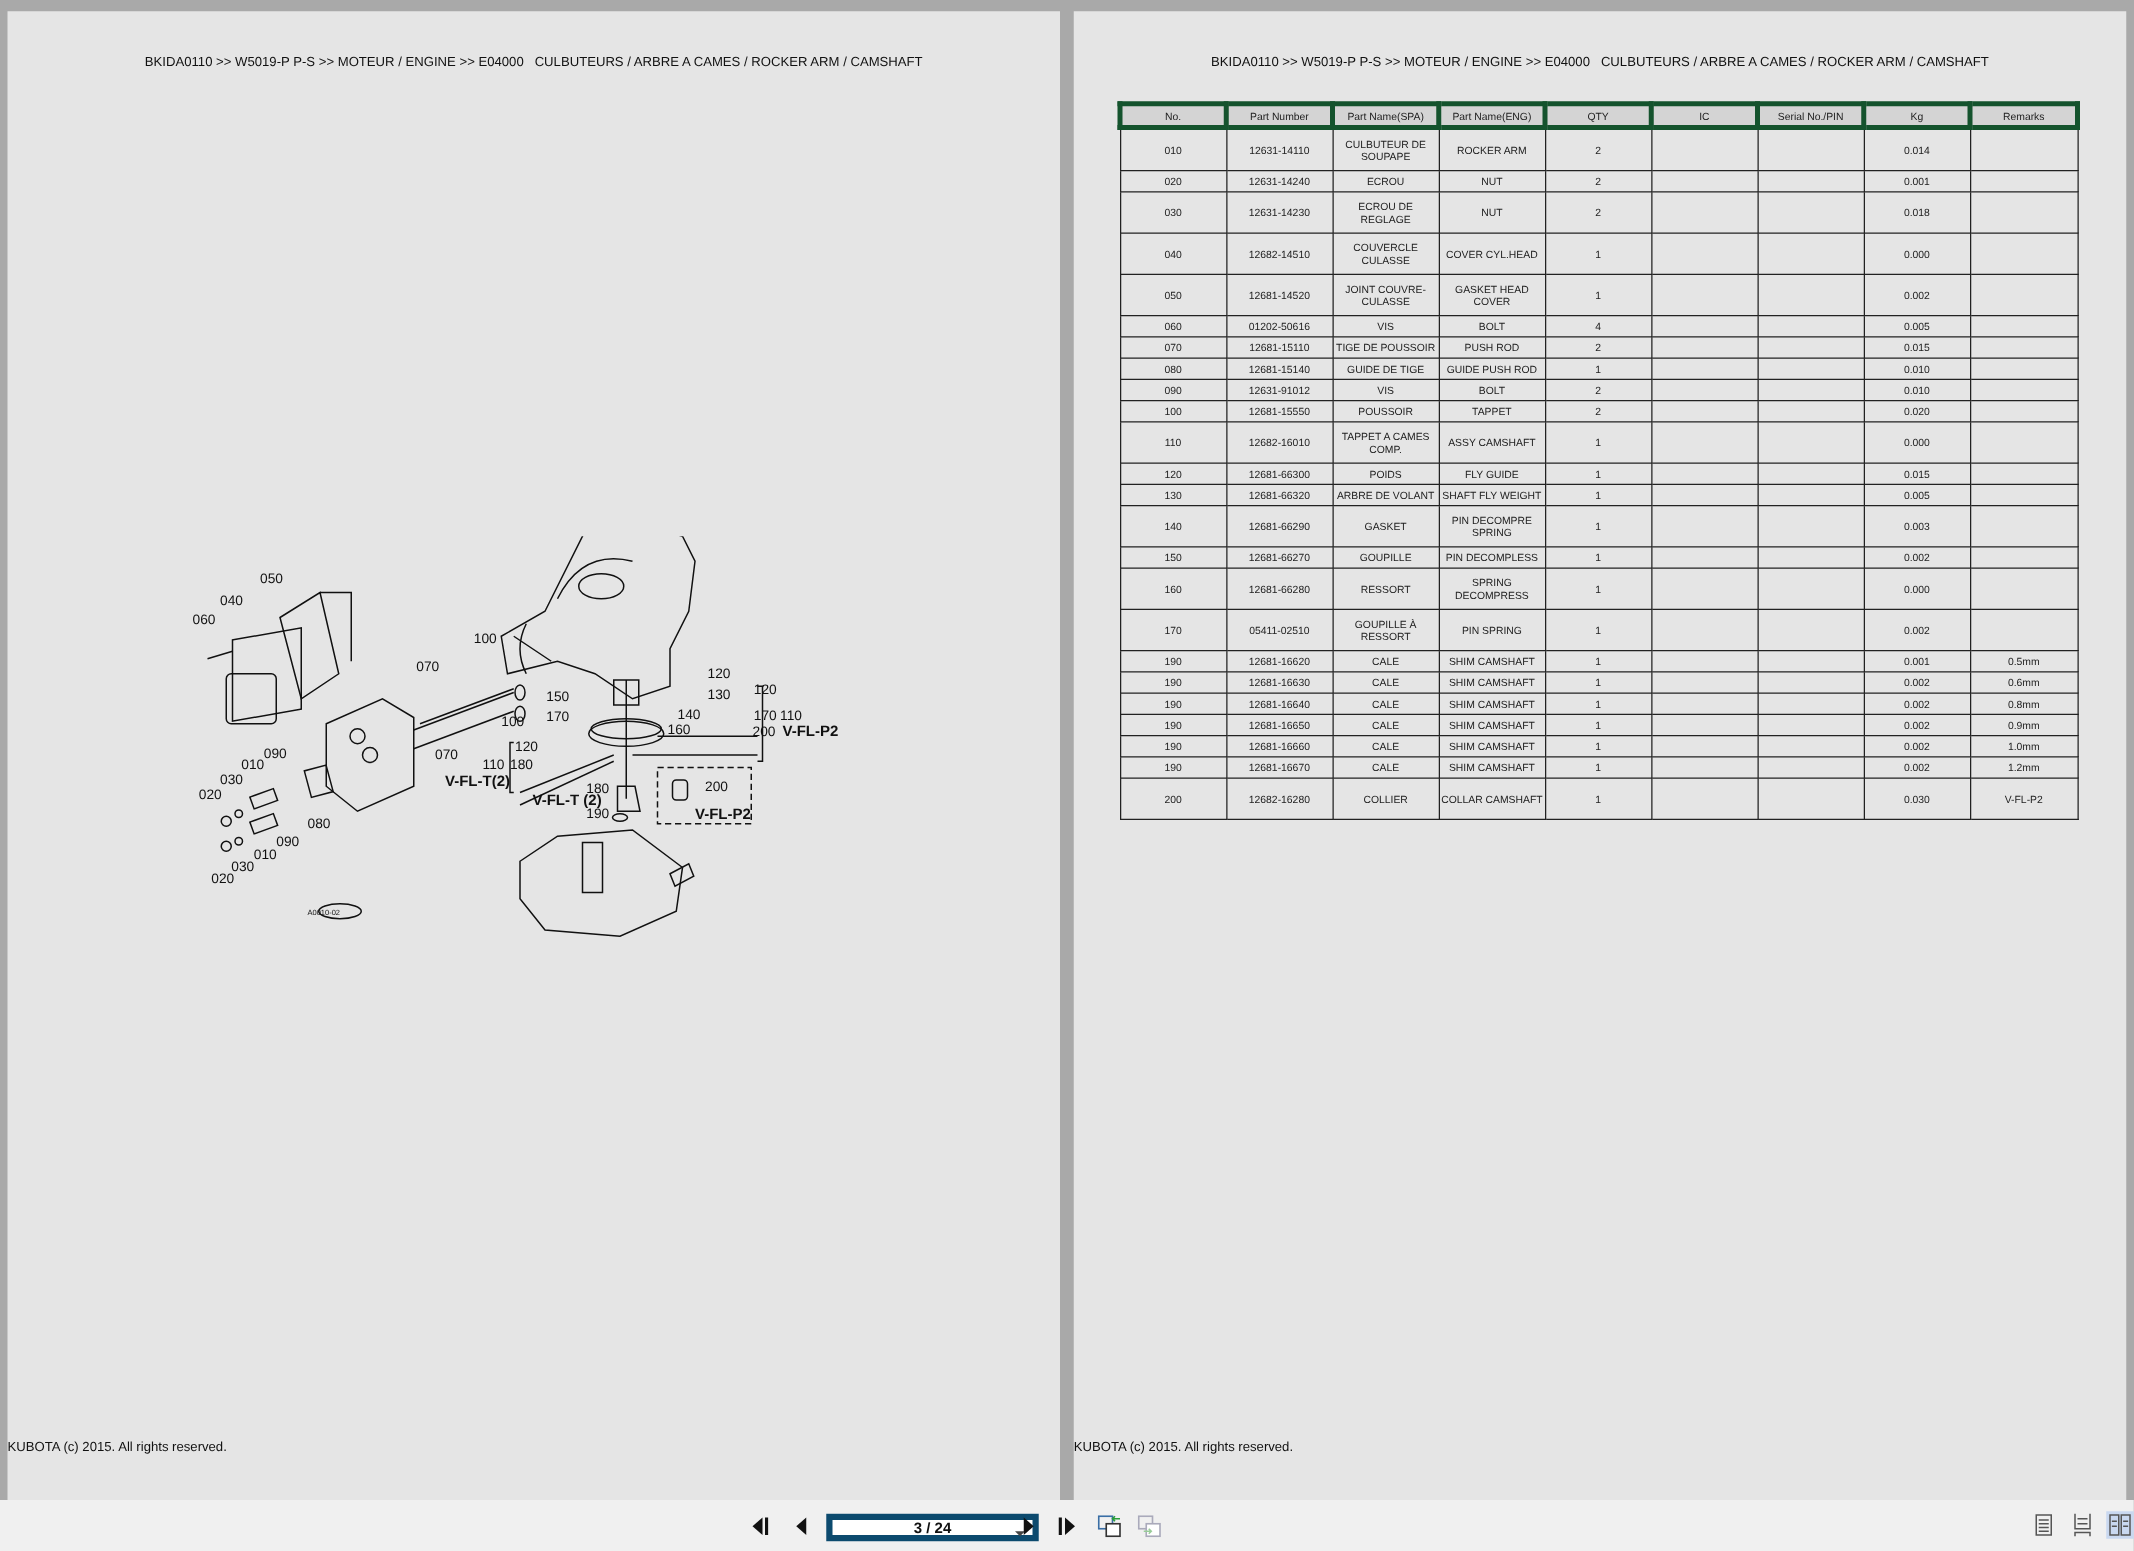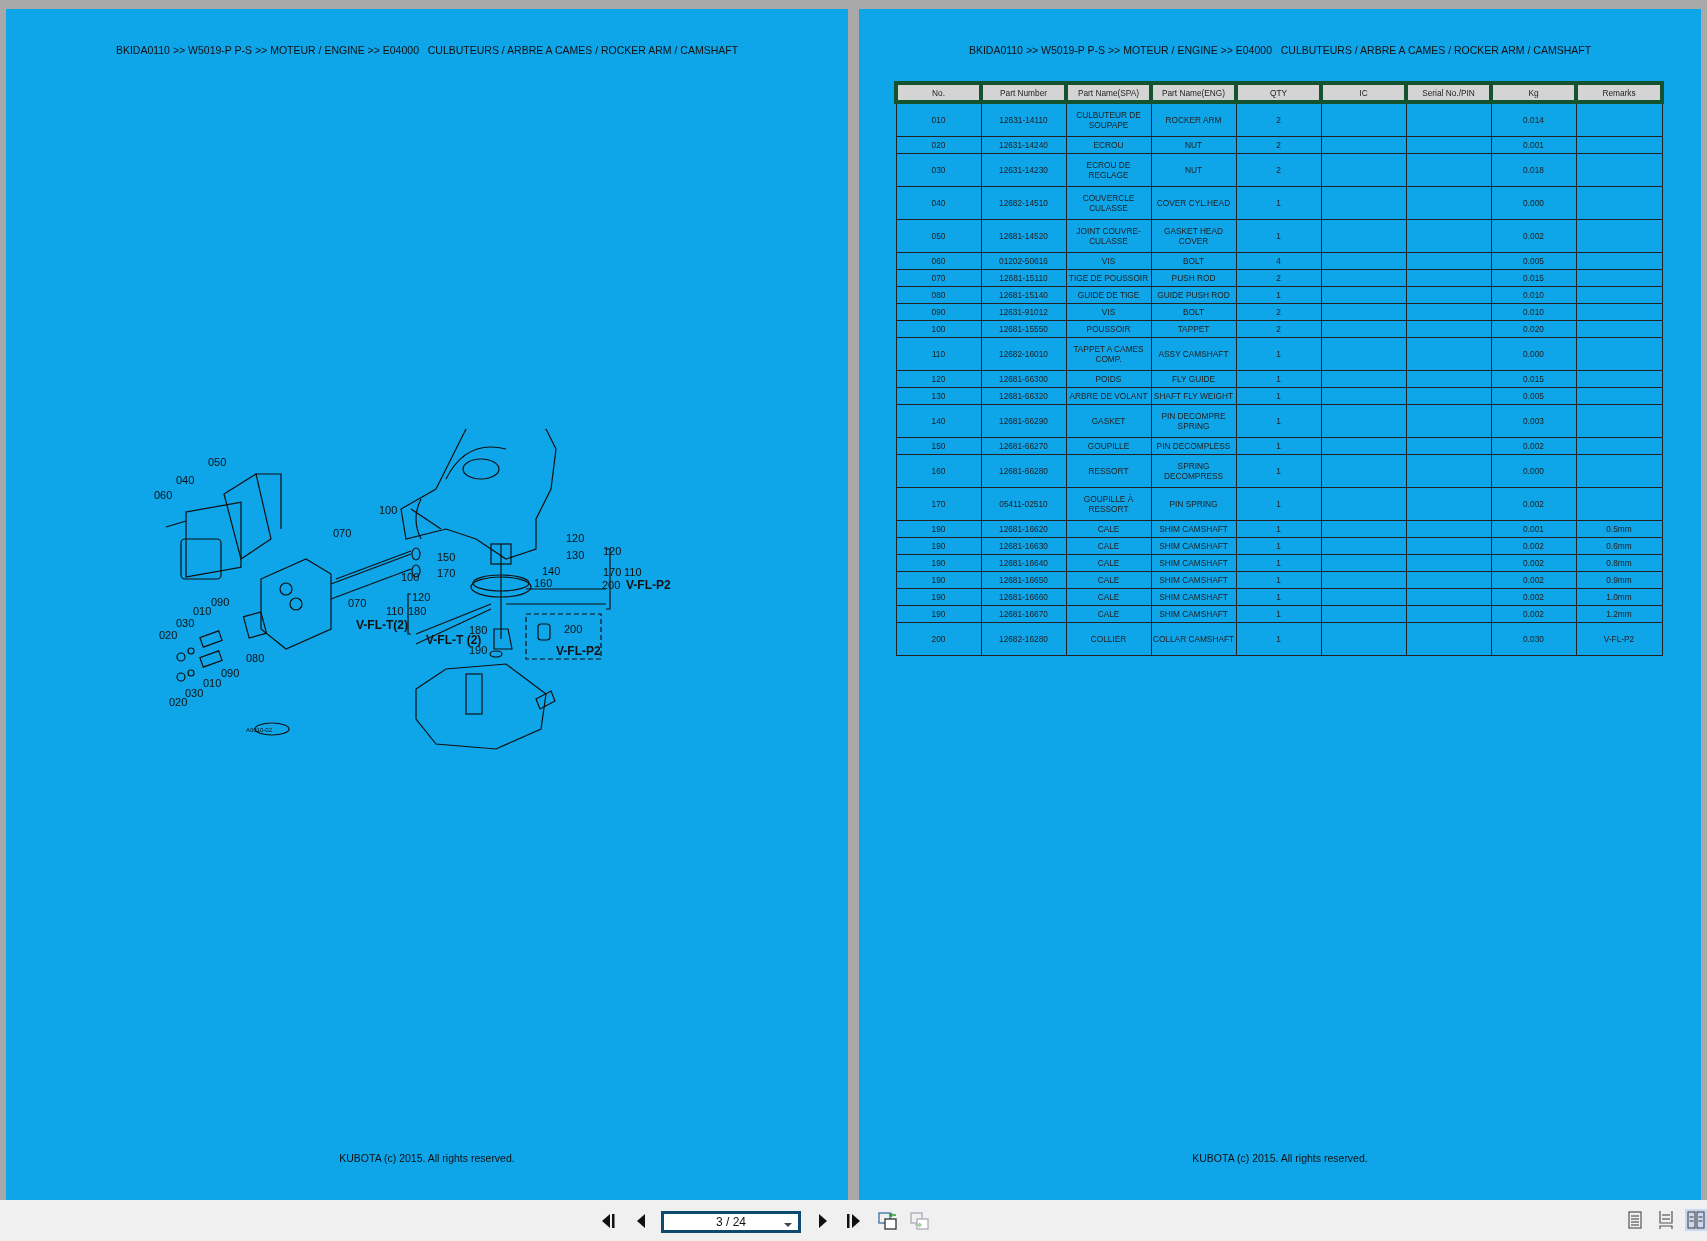--- a/index.html
+++ b/index.html
@@ -1,31 +1,31 @@
 <!DOCTYPE html>
 <html><head>
 <meta charset="utf-8">
 <style>
   html,body{margin:0;padding:0;}
   body{width:1707px;height:1241px;background:#a9a9a9;position:relative;overflow:hidden;font-family:"Liberation Sans",sans-serif;color:#111;}
-  .page{position:absolute;top:9px;background:#0ea5e9;height:1191px;}
+  .page{position:absolute;top:9px;background:#e5e5e5;height:1191px;}
   #page-left{left:6px;width:842px;}
   #page-right{left:859px;width:842px;}
   .header{position:absolute;top:35px;left:0;width:100%;text-align:center;font-size:10.5px;color:#111;white-space:pre;}
-  .footer{position:absolute;top:1143px;left:0;width:100%;text-align:center;font-size:10.5px;color:#111;}
+  .footer{position:absolute;top:1143px;left:0;width:100%;font-size:10.5px;color:#111;}
   .diagram{position:absolute;left:140px;top:420px;width:600px;height:400px;}
   .diagram svg{width:100%;height:100%;}
   table.parts{position:absolute;left:35px;top:72px;border-collapse:collapse;font-size:8.3px;width:766px;table-layout:fixed;}
   table.parts th{background:#d4d4d4;font-weight:normal;border:4px solid #14532d;height:15px;padding:0;text-align:center;color:#222;}
   table.parts td{border:1px solid #222;text-align:center;padding:1px 1px;line-height:10px;color:#222;}
   table.parts tr.tall td{height:30px;}
   table.parts tr.short td{height:14px;}
   .toolbar{position:absolute;left:0;top:1200px;width:1707px;height:41px;background:#f0f0f0;}
   .tb-btn{position:absolute;top:10px;height:22px;display:flex;align-items:center;justify-content:center;cursor:pointer;}
-  .page-box{position:absolute;left:661px;top:11px;width:140px;height:22px;background:#fff;border:3px solid #0c4a6e;font-size:12px;display:flex;align-items:center;justify-content:center;box-sizing:border-box;}
+  .page-box{position:absolute;left:661px;top:11px;width:170px;height:22px;background:#fff;border:5px solid #0c4a6e;font-size:12px;display:flex;align-items:center;justify-content:center;box-sizing:border-box;font-weight:bold;}
   .page-box .dd{position:absolute;right:6px;top:9px;width:0;height:0;border-left:4px solid transparent;border-right:4px solid transparent;border-top:4px solid #444;}
   .view-btn{position:absolute;top:1209px;width:22px;height:22px;display:flex;align-items:center;justify-content:center;}
   .view-btn.active{background:#c9d8f0;}
 </style>
 </head>
 <body>
 
 <div class="page" id="page-left">
   <div class="header">BKIDA0110 &gt;&gt; W5019-P P-S &gt;&gt; MOTEUR / ENGINE &gt;&gt; E04000   CULBUTEURS / ARBRE A CAMES / ROCKER ARM / CAMSHAFT</div>
 

